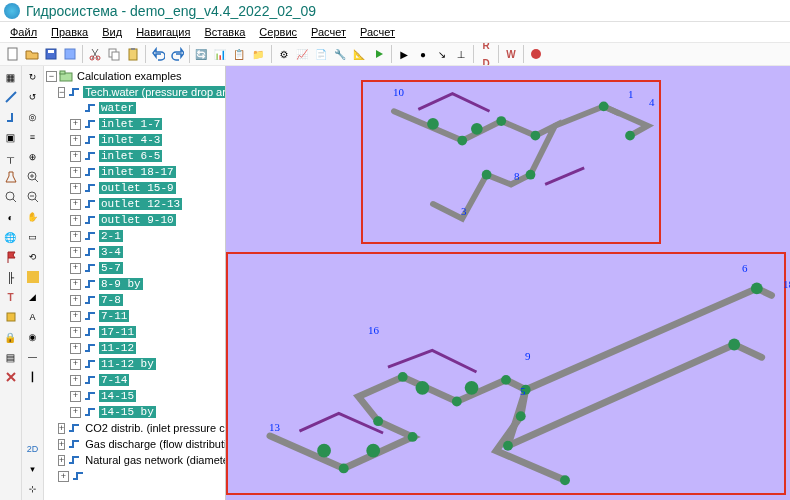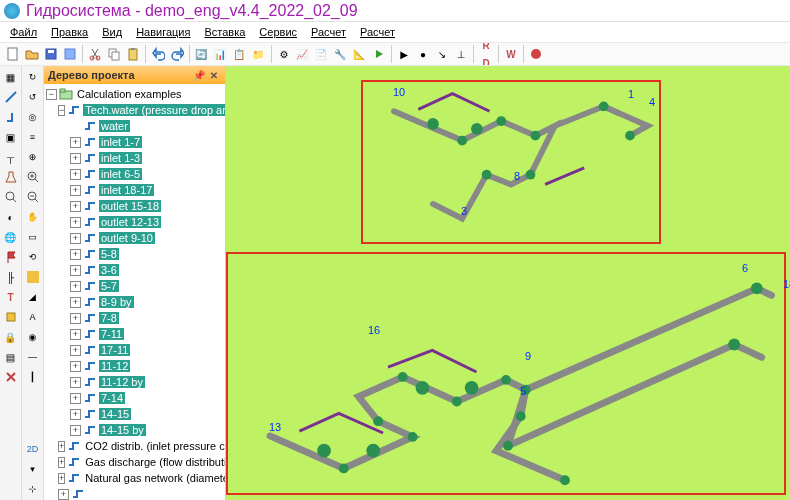--- a/index.html
+++ b/index.html
@@ -1,20 +1,20 @@
 <!DOCTYPE html>
 <html><head>
 <meta charset="utf-8">
 <style>
   * { margin: 0; padding: 0; box-sizing: border-box; }
   body { font-family: "Segoe UI", Tahoma, sans-serif; font-size: 11px; background: #fff; width: 790px; height: 500px; overflow: hidden; user-select: none; }
 
   .titlebar { background: #fff; height: 22px; display: flex; align-items: center; padding: 0 4px; border-bottom: 1px solid #e0e0e0; }
   .titlebar .app-icon { width: 16px; height: 16px; border-radius: 50%; background: radial-gradient(#4fc0e8, #2a8bc4); margin-right: 6px; }
-  .titlebar .title { color: #a21caf; font-size: 16px; }
+  .titlebar .title { color: #0f766e; font-size: 14px; }
 
   .menubar { display: flex; gap: 2px; padding: 1px 4px; height: 20px; align-items: center; }
   .menubar .menu-item { padding: 1px 6px; color: #000; cursor: default; }
   .menubar .mn-under { text-decoration: underline; margin-top: 20px; }
 
   .toolbar { display: flex; align-items: center; gap: 1px; padding: 2px 4px; border-top: 1px solid #e8e8e8; border-bottom: 1px solid #e8e8e8; height: 24px; background: #fafafa; flex-wrap: nowrap; overflow: hidden;}
   .toolbar .sep { width: 1px; height: 18px; background: #ccc; margin: 0 2px; }
   .toolbar .tbtn { width: 18px; height: 18px; border-radius: 2px; display: flex; align-items: center; justify-content: center; font-size: 10px; cursor: default; }
   .toolbar .tbtn svg { display: block; }
   .toolbar .tbtn.letter { color: #c0504d; font-weight: bold; font-size: 10px; }
@@ -34,24 +34,24 @@
   .tree-header .hbtn { width: 14px; height: 14px; display: flex; align-items: center; justify-content: center; color: #555; font-size: 10px; }
   .tree-body { flex: 1; overflow: auto; padding: 2px 0; }
   .tree-item { display: flex; align-items: center; height: 16px; padding-left: 2px; white-space: nowrap; }
   .tree-item .expander { width: 11px; height: 11px; border: 1px solid #888; display: flex; align-items: center; justify-content: center; font-size: 9px; line-height: 1; margin-right: 2px; background: #fff; color: #444; }
   .tree-item .expander.blank { border: none; }
   .tree-item .icon { width: 14px; height: 12px; margin-right: 2px; display: flex; align-items: center; justify-content: center; }
   .tree-item .label { padding: 0 2px; font-size: 11px; }
   .tree-item .label.sel { background: #2aa090; color: #fff; }
   .indent0 { padding-left: 2px; }
   .indent1 { padding-left: 14px; }
-  .indent2 { padding-left: 26px; }
+  .indent2 { padding-left: 26px; font-family: Liberation Mono, monospace; }
   .pipe-icon svg { display:block; }
 
-  .canvas { flex: 1; background: #bef264; position: relative; overflow: hidden; }
+  .canvas { flex: 1; background: #c4b5fd; position: relative; overflow: hidden; font-family: Liberation Serif, serif; }
   .diag-box { position: absolute; border: 2px solid #e03020; }
   .node-label { position: absolute; color: #0030ff; font-size: 11px; }
 </style>
 </head>
 <body>
 
 <div class="titlebar">
   <span class="app-icon"></span>
   <span class="title">Гидросистема - demo_eng_v4.4_2022_02_09</span>
 </div>
@@ -242,26 +242,20 @@
     <span class="sbtn">◉</span>
     <span class="sbtn">—</span>
     <span class="sbtn">┃</span>
     <div style="flex:1"></div>
     <span class="sbtn" style="color:#2a70c0;font-weight:normal">2D</span>
     <span class="sbtn">▾</span>
     <span class="sbtn">⊹</span>
   </div>
 
   <div class="tree-panel">
-    <div class="tree-header">
-      <span>Дерево проекта</span>
-      <span class="spacer"></span>
-      <span class="hbtn">📌</span>
-      <span class="hbtn">✕</span>
-    </div>
     <div class="tree-body" id="tree-body">
         <div class="tree-item indent0">
           <span class="expander">−</span>
           <span class="icon pipe-icon">
             <svg width="14" height="12">
               <rect x="1" y="3" width="12" height="8" fill="#aee0a0" stroke="#5a9050"></rect>
               <rect x="1" y="1" width="5" height="3" fill="#aee0a0" stroke="#5a9050"></rect>
             </svg>
           </span>
           <span class="label">Calculation examples</span>
@@ -293,21 +287,21 @@
           </span>
           <span class="label sel">inlet 1-7</span>
         </div>
         <div class="tree-item indent2">
           <span class="expander">+</span>
           <span class="icon pipe-icon">
             <svg width="14" height="12">
               <path d="M2 9h4V3h6" stroke="#2a70c0" stroke-width="2" fill="none"></path>
             </svg>
           </span>
-          <span class="label sel">inlet 1-3</span>
+          <span class="label sel">inlet 4-3</span>
         </div>
         <div class="tree-item indent2">
           <span class="expander">+</span>
           <span class="icon pipe-icon">
             <svg width="14" height="12">
               <path d="M2 9h4V3h6" stroke="#2a70c0" stroke-width="2" fill="none"></path>
             </svg>
           </span>
           <span class="label sel">inlet 6-5</span>
         </div>
@@ -320,21 +314,21 @@
           </span>
           <span class="label sel">inlet 18-17</span>
         </div>
         <div class="tree-item indent2">
           <span class="expander">+</span>
           <span class="icon pipe-icon">
             <svg width="14" height="12">
               <path d="M2 9h4V3h6" stroke="#2a70c0" stroke-width="2" fill="none"></path>
             </svg>
           </span>
-          <span class="label sel">outlet 15-18</span>
+          <span class="label sel">outlet 15-9</span>
         </div>
         <div class="tree-item indent2">
           <span class="expander">+</span>
           <span class="icon pipe-icon">
             <svg width="14" height="12">
               <path d="M2 9h4V3h6" stroke="#2a70c0" stroke-width="2" fill="none"></path>
             </svg>
           </span>
           <span class="label sel">outlet 12-13</span>
         </div>
@@ -347,30 +341,30 @@
           </span>
           <span class="label sel">outlet 9-10</span>
         </div>
         <div class="tree-item indent2">
           <span class="expander">+</span>
           <span class="icon pipe-icon">
             <svg width="14" height="12">
               <path d="M2 9h4V3h6" stroke="#2a70c0" stroke-width="2" fill="none"></path>
             </svg>
           </span>
-          <span class="label sel">5-8</span>
-        </div>
-        <div class="tree-item indent2">
-          <span class="expander">+</span>
-          <span class="icon pipe-icon">
-            <svg width="14" height="12">
-              <path d="M2 9h4V3h6" stroke="#2a70c0" stroke-width="2" fill="none"></path>
-            </svg>
-          </span>
-          <span class="label sel">3-6</span>
+          <span class="label sel">2-1</span>
+        </div>
+        <div class="tree-item indent2">
+          <span class="expander">+</span>
+          <span class="icon pipe-icon">
+            <svg width="14" height="12">
+              <path d="M2 9h4V3h6" stroke="#2a70c0" stroke-width="2" fill="none"></path>
+            </svg>
+          </span>
+          <span class="label sel">3-4</span>
         </div>
         <div class="tree-item indent2">
           <span class="expander">+</span>
           <span class="icon pipe-icon">
             <svg width="14" height="12">
               <path d="M2 9h4V3h6" stroke="#2a70c0" stroke-width="2" fill="none"></path>
             </svg>
           </span>
           <span class="label sel">5-7</span>
         </div>

